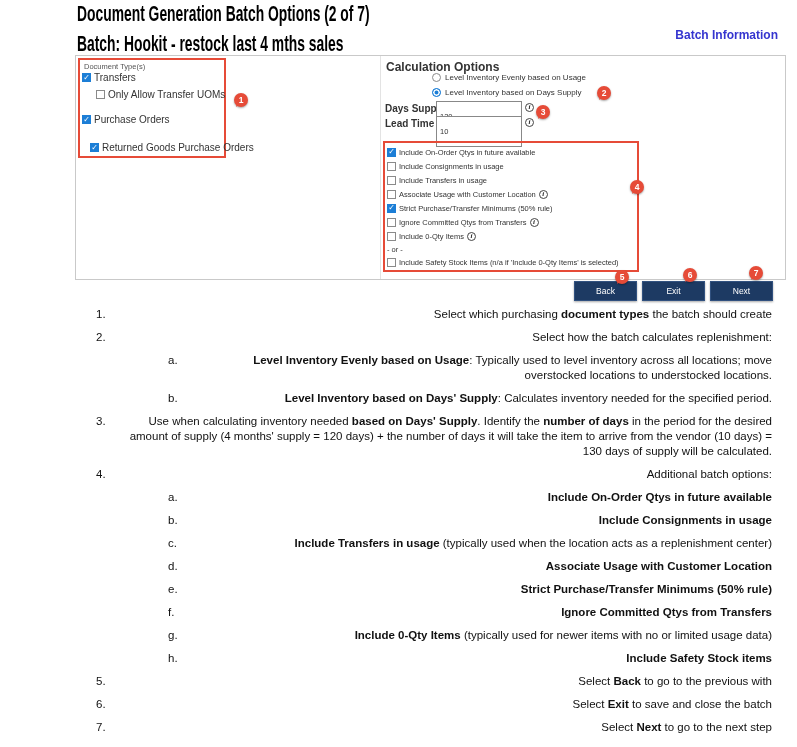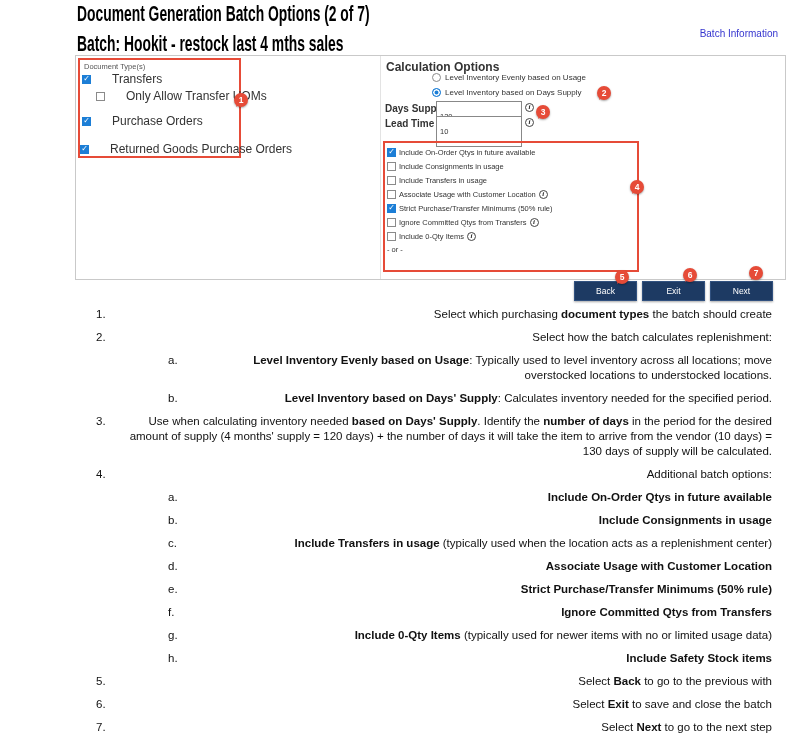--- a/index.html
+++ b/index.html
@@ -6,38 +6,38 @@
   *{box-sizing:border-box;}
   html,body{margin:0;padding:0;}
   body{width:797px;height:747px;position:relative;background:#fff;
        font-family:"Liberation Sans",sans-serif;overflow:hidden;}
 
   
   .h1,.h2{position:absolute;left:77px;font-weight:bold;font-size:22px;color:#000;
           white-space:nowrap;transform:scaleX(.63);transform-origin:0 0;letter-spacing:0;}
   .h1{top:1px;} .h2{top:31px;}
 
-  .link{position:absolute;top:28px;right:19px;font-size:10px;font-weight:normal;
+  .link{position:absolute;top:28px;right:19px;font-size:12px;font-weight:bold;
         color:var(--link);cursor:pointer;text-decoration:none;}
 
   
   .panel{position:absolute;left:75px;top:55px;width:711px;height:225px;
          border:1px solid #c9c9c9;background:#fff;}
   .divider{position:absolute;left:304px;top:0;width:1px;height:100%;background:#e3e3e3;}
 
-  .redbox1{position:absolute;left:2px;top:2px;width:163px;height:100px;border:2px solid var(--red);}
+  .redbox1{position:absolute;left:2px;top:2px;width:148px;height:100px;border:2px solid var(--red);}
   .grp-label{position:absolute;left:4px;top:2px;font-size:7.5px;color:#555;white-space:nowrap;}
 
-  .cbrow{position:absolute;display:flex;align-items:center;gap:21px;font-size:12px;
+  .cbrow{position:absolute;display:flex;align-items:center;gap:3px;font-size:10px;
          color:#333;white-space:nowrap;cursor:default;}
   .cb{width:9px;height:9px;border:1px solid #8a8a8a;background:#fff;flex:none;
       display:inline-flex;align-items:center;justify-content:center;}
   .on .cb{background:var(--cbblue);border-color:var(--cbblue);}
   .on .cb::after{content:"✓";color:#fff;font-size:8px;line-height:1;}
-  .dt0{left:2px;top:12px}.dt1{left:16px;top:29px}.dt2{left:2px;top:54px}.dt3{left:0;top:82px}
+  .dt0{left:2px;top:12px}.dt1{left:16px;top:29px}.dt2{left:2px;top:54px}.dt3{left:10px;top:82px}
 
   .calc-label{position:absolute;left:310px;top:4px;font-size:12px;font-weight:bold;color:#333;}
   .radiorow{position:absolute;display:flex;align-items:center;gap:4px;font-size:8px;
             color:#333;white-space:nowrap;}
   .radio{width:9px;height:9px;border-radius:50%;border:1px solid #8a8a8a;background:#fff;flex:none;}
   .radiorow.on .radio{background:var(--cbblue);border-color:var(--cbblue);
                       box-shadow:inset 0 0 0 1.5px #fff;}
   .r1{left:356px;top:17px}.r2{left:356px;top:32px}
 
   .fldlabel{position:absolute;font-size:10px;font-weight:bold;color:#333;white-space:nowrap;}
@@ -167,20 +167,25 @@
       <div class="opt-row has-info">
         <span class="cb"></span>
         <span>Include 0-Qty Items</span>
         <span class="info"></span>
       </div>
       <div class="opt-row textrow">
 
         <span>- or -</span>
 
       </div>
+      <div class="opt-row">
+        <span class="cb"></span>
+        <span>Include Safety Stock Items (n/a if 'Include 0-Qty Items' is selected)</span>
+
+      </div>
     </div>
 </div>
 
 <button class="navbtn btn-back">Back</button>
 <button class="navbtn btn-exit">Exit</button>
 <button class="navbtn btn-next">Next</button>
 
 <span class="marker m1">1</span>
 <span class="marker m2">2</span>
 <span class="marker m3">3</span>

